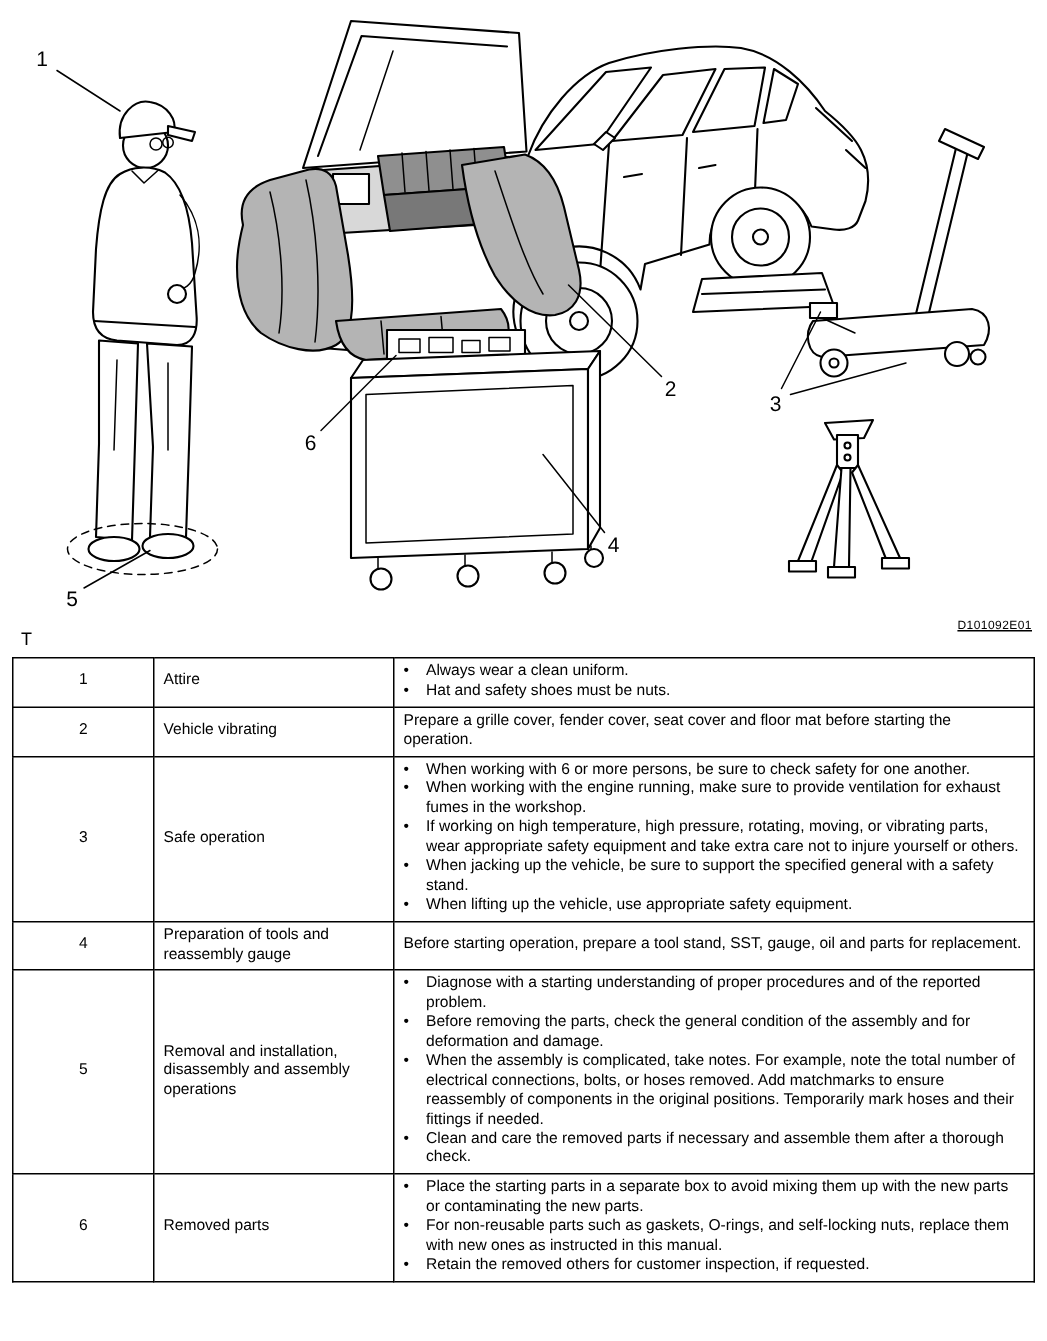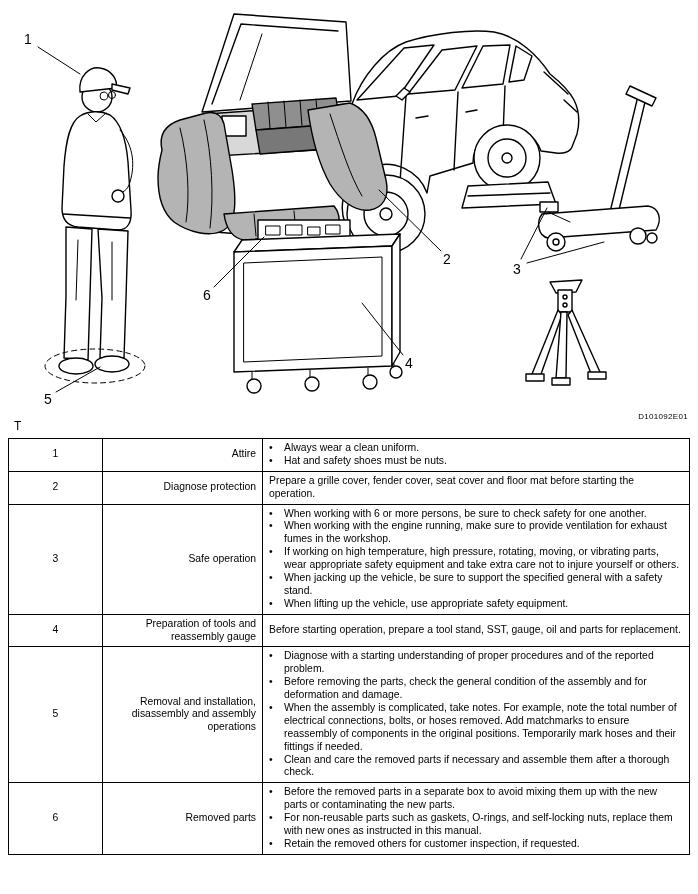--- a/index.html
+++ b/index.html
@@ -12,36 +12,36 @@
   .page { width: 698px; min-height: 894px; background: #fff; position: relative; }
   .figure-wrap { width: 698px; height: 410px; }
   .figure-footer {
     display: flex;
     justify-content: space-between;
     align-items: flex-start;
     padding: 0 10px 0 14px;
     height: 26px;
   }
   .figure-label { font-size: 12px; margin-top: 9px; }
-  .figure-code  { font-size: 8px; margin-top: 2px; letter-spacing: .3px; }
+  .figure-code  { font-size: 8px; margin-top: 2px; letter-spacing: .3px; text-decoration: underline; }
   table.safety {
     border-collapse: collapse;
     margin: 2px 8px 6px 8px;
     width: 682px;
     table-layout: fixed;
   }
   table.safety td {
     border: 1px solid #000;
     vertical-align: middle;
     padding: 3px 6px;
     font-size: 10.4px;
     line-height: 1.24;
   }
   td.col-num  { width: 94px;  text-align: center; }
-  td.col-name { width: 160px; text-align: right; }
+  td.col-name { width: 160px; text-align: left; }
   td.col-desc { text-align: left; padding-left: 8px; }
   .bullet-item { display: flex; }
   .bullet { flex: 0 0 15px; width: 15px; }
   .bullet-text { flex: 1 1 auto; }
   svg text { font-family: "Liberation Sans", sans-serif; }
 </style>
 </head>
 <body>
 
 <div class="page">
@@ -230,21 +230,21 @@
               <span class="bullet-text">Always wear a clean uniform.</span>
             </div>
             <div class="bullet-item">
               <span class="bullet">•</span>
               <span class="bullet-text">Hat and safety shoes must be nuts.</span>
             </div>
           </td>
         </tr>
         <tr>
           <td class="col-num">2</td>
-          <td class="col-name">Diagnose protection</td>
+          <td class="col-name">Vehicle vibrating</td>
           <td class="col-desc">
             <div class="plain-text">Prepare a grille cover, fender cover, seat cover and floor mat before starting the operation.</div>
           </td>
         </tr>
         <tr>
           <td class="col-num">3</td>
           <td class="col-name">Safe operation</td>
           <td class="col-desc">
             <div class="bullet-item">
               <span class="bullet">•</span>
@@ -296,21 +296,21 @@
               <span class="bullet-text">Clean and care the removed parts if necessary and assemble them after a thorough check.</span>
             </div>
           </td>
         </tr>
         <tr>
           <td class="col-num">6</td>
           <td class="col-name">Removed parts</td>
           <td class="col-desc">
             <div class="bullet-item">
               <span class="bullet">•</span>
-              <span class="bullet-text">Before the removed parts in a separate box to avoid mixing them up with the new parts or contaminating the new parts.</span>
+              <span class="bullet-text">Place the starting parts in a separate box to avoid mixing them up with the new parts or contaminating the new parts.</span>
             </div>
             <div class="bullet-item">
               <span class="bullet">•</span>
               <span class="bullet-text">For non-reusable parts such as gaskets, O-rings, and self-locking nuts, replace them with new ones as instructed in this manual.</span>
             </div>
             <div class="bullet-item">
               <span class="bullet">•</span>
               <span class="bullet-text">Retain the removed others for customer inspection, if requested.</span>
             </div>
           </td>

